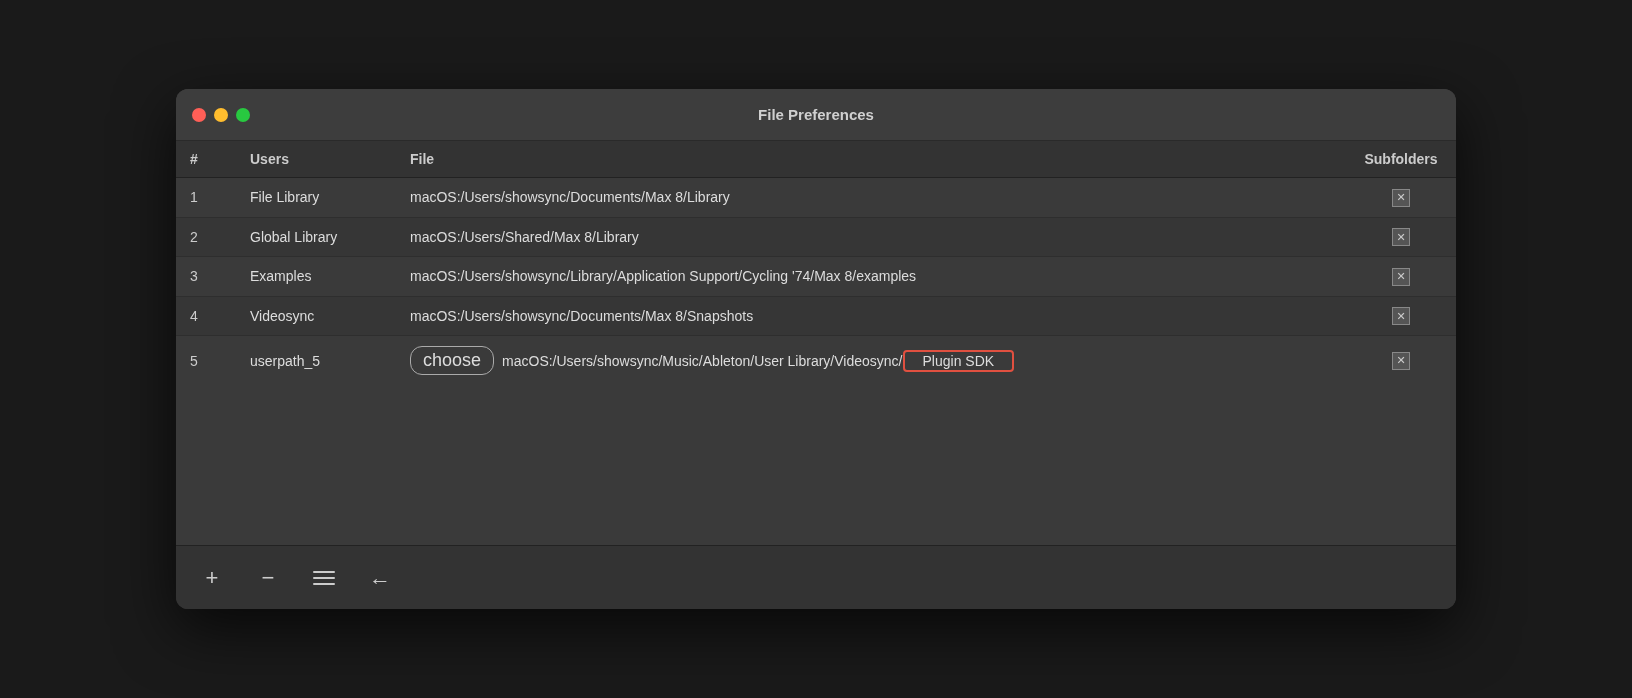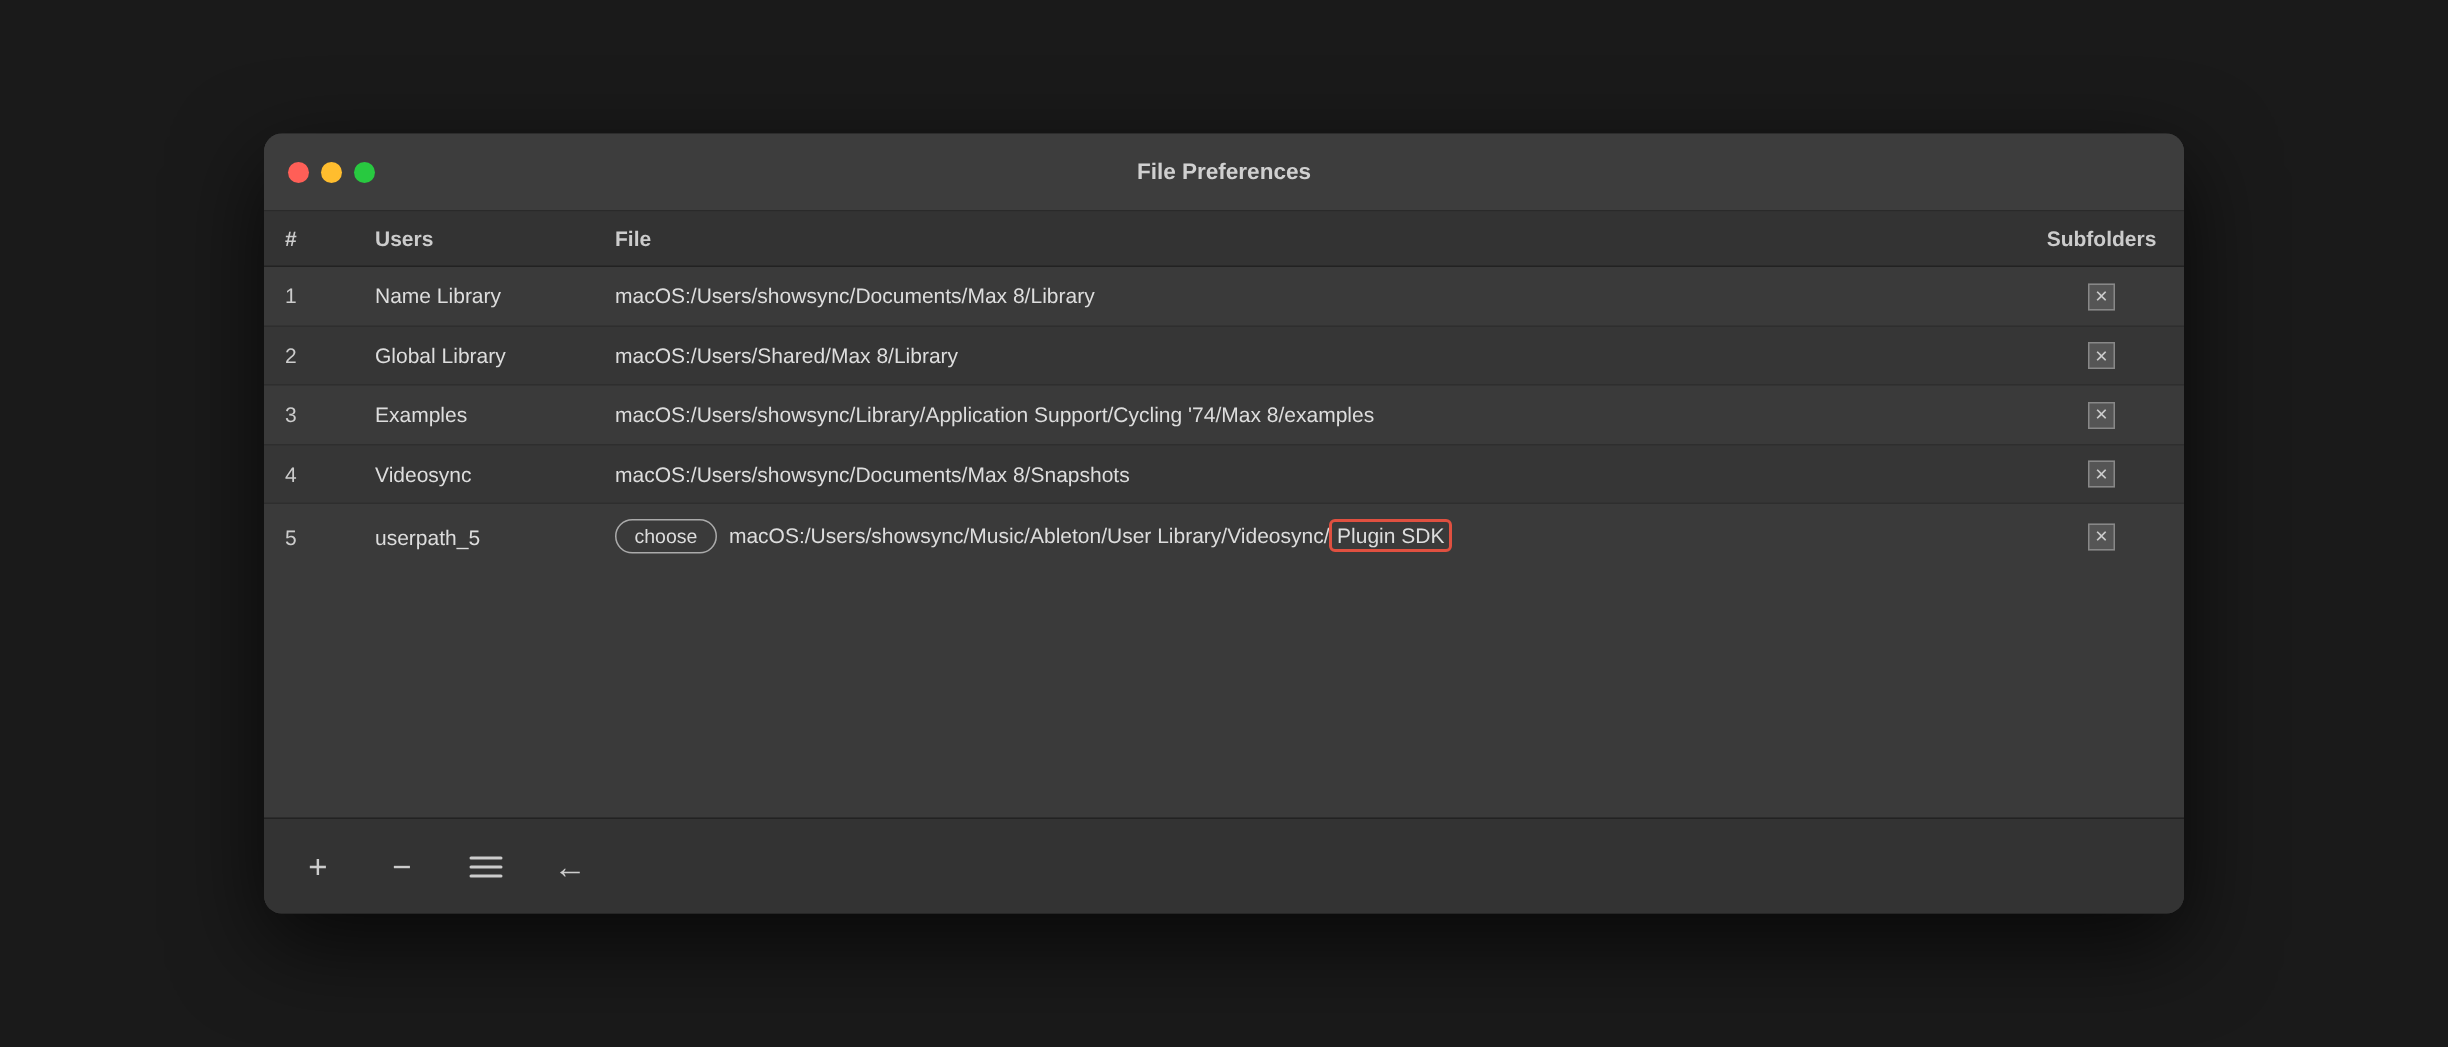--- a/index.html
+++ b/index.html
@@ -89,21 +89,21 @@
       padding: 10px 14px;
       vertical-align: middle;
     }
     tbody td.col-num { color: #cccccc; }
     .choose-btn {
       display: inline-block;
       border: 1px solid #aaaaaa;
       border-radius: 12px;
       padding: 3px 12px;
       color: #dddddd;
-      font-size: 13px;
+      font-size: 18px;
       cursor: pointer;
       background: transparent;
       margin-right: 8px;
       white-space: nowrap;
     }
     .subfolder-checkbox {
       width: 18px;
       height: 18px;
       background: #555;
       border: 1px solid #888;
@@ -112,21 +112,21 @@
       justify-content: center;
       cursor: pointer;
       font-size: 11px;
       color: #ccc;
     }
     .subfolder-cell { text-align: center; }
     .row5-path-highlight {
       display: inline;
       border: 2px solid #e05040;
       border-radius: 4px;
-      padding: 1px 3px;
+      padding: 1px 18px;
     }
     .toolbar {
       background: #333;
       border-top: 1px solid #222;
       height: 64px;
       display: flex;
       align-items: center;
       padding: 0 20px;
       gap: 24px;
     }
@@ -179,21 +179,21 @@
         <tr>
           <th class="col-num">#</th>
           <th class="col-name">Users</th>
           <th class="col-path">File</th>
           <th class="col-subfolders">Subfolders</th>
         </tr>
       </thead>
       <tbody id="table-body">
       <tr>
             <td class="col-num">1</td>
-            <td>Name Library</td>
+            <td>File Library</td>
             <td>macOS:/Users/showsync/Documents/Max 8/Library</td>
             <td class="subfolder-cell"><div class="subfolder-checkbox">✕</div></td>
           </tr>
           <tr>
             <td class="col-num">2</td>
             <td>Global Library</td>
             <td>macOS:/Users/Shared/Max 8/Library</td>
             <td class="subfolder-cell"><div class="subfolder-checkbox">✕</div></td>
           </tr>
           <tr>

